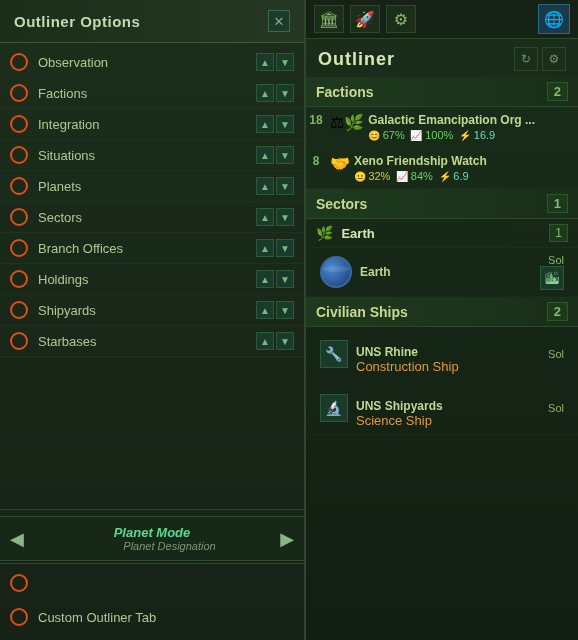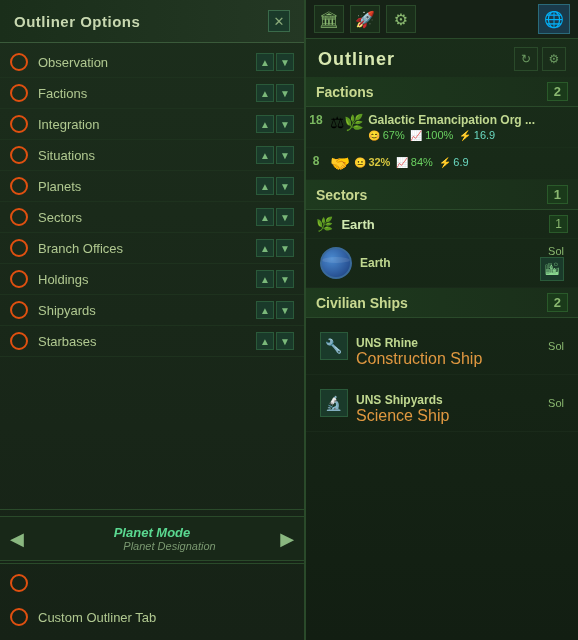--- a/index.html
+++ b/index.html
@@ -320,21 +320,21 @@
     .stat-item {
       display: flex;
       align-items: center;
       gap: 2px;
       font-size: 11px;
     }
 
     .stat-icon { font-size: 10px; }
 
     .stat-green { color: #6ad060; }
-    .stat-yellow { color: #d8c840; font-weight: bold; }
+    .stat-yellow { color: #d8c840; }
     .stat-teal { color: #6ad8c0; }
 
     .earth-row {
       padding: 5px 10px;
       display: flex;
       align-items: center;
       justify-content: space-between;
       border-bottom: 1px solid #1a2e1a;
       cursor: pointer;
     }
@@ -442,21 +442,21 @@
 
     .ship-name {
       color: #c0d890;
       font-size: 12px;
       font-weight: 600;
       margin-top: 12px;
     }
 
     .ship-type {
       color: #e09840;
-      font-size: 16px;
+      font-size: 13px;
     }
 
     .ship-sol {
       color: #8ab870;
       font-size: 11px;
     }
 
     
     ::-webkit-scrollbar { width: 6px; }
     ::-webkit-scrollbar-track { background: #1a2a1a; }
@@ -629,20 +629,21 @@
             <span class="stat-teal">16.9</span>
           </div>
         </div>
       </div>
     </div>
 
     <div class="faction-item">
       <span class="faction-number">8</span>
       <span class="faction-icon">🤝</span>
       <div class="faction-info">
+        <div class="faction-name">Xeno Friendship Watch</div>
         <div class="faction-stats">
           <div class="stat-item">
             <span class="stat-icon">😐</span>
             <span class="stat-yellow">32%</span>
           </div>
           <div class="stat-item">
             <span class="stat-icon">📈</span>
             <span class="stat-green">84%</span>
           </div>
           <div class="stat-item">

